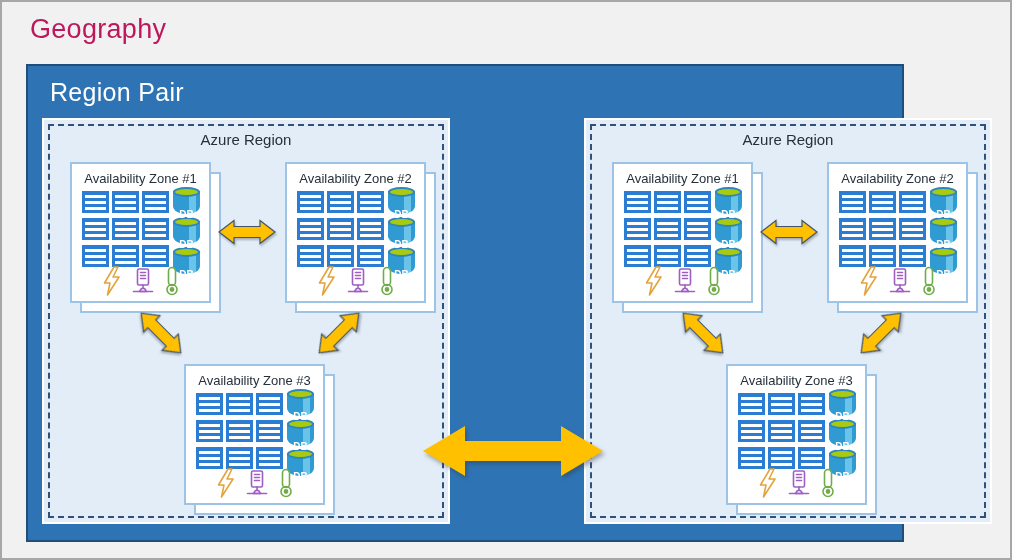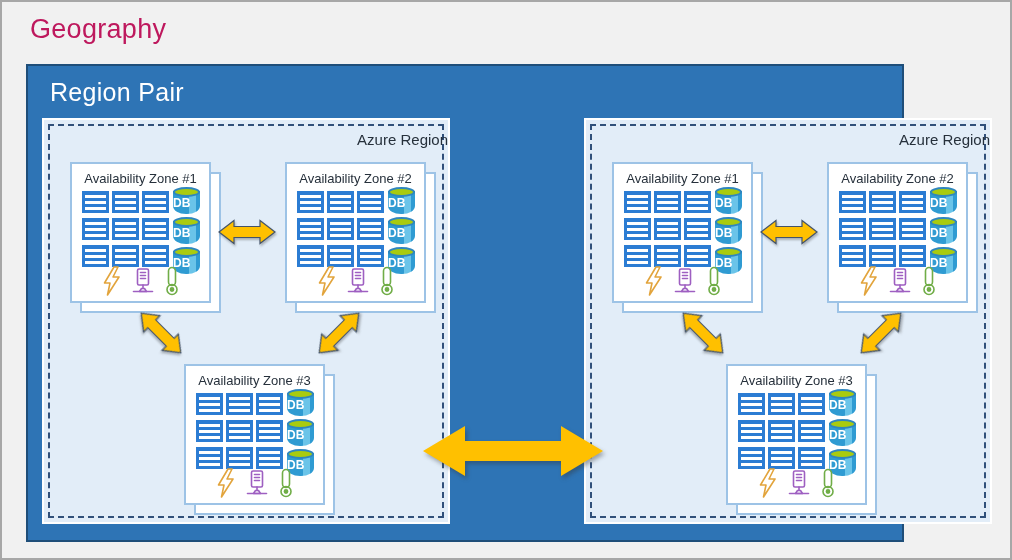--- a/index.html
+++ b/index.html
@@ -24,21 +24,21 @@
   .azure-region{
     position:absolute;top:52px;width:408px;height:406px;box-sizing:border-box;
     background:#E2EDF8;border:2px solid #FFFFFF;
   }
   .azure-region.left{left:14px;}
   .azure-region.right{left:556px;}
   .region-dashed{
     position:absolute;inset:4px;border:2px dashed #31507A;pointer-events:none;
   }
   .region-label{
-    position:absolute;top:11px;left:0;width:100%;text-align:right;
+    position:absolute;top:11px;left:0;width:100%;text-align:center;
     font-size:15px;color:#26303B;
   }
   
   .az-card{position:absolute;width:153px;height:153px;}
   .az-back,.az-front{
     position:absolute;width:141px;height:141px;box-sizing:border-box;
     background:#FFFFFF;border:2px solid #9DC3E6;padding-left:36px;
   }
   .az-back{left:10px;top:10px;}
   .az-front{left:0;top:0;}
@@ -61,22 +61,22 @@
   .db-body{
     position:absolute;left:0;top:4px;width:27px;height:23px;
     background:linear-gradient(90deg,#2F9BD2 0 60%,#6AC4E9 60% 85%,#2F9BD2 85% 100%);
     border-radius:0 0 13px 13px / 0 0 8px 8px;
   }
   .db-ellipse{
     position:absolute;left:0;top:0;width:27px;height:10px;box-sizing:border-box;
     background:#A9CB0F;border:2px solid #2E86BE;border-radius:50%;z-index:1;
   }
   .db-label{
-    position:absolute;left:0;top:9px;width:100%;text-align:left;
-    font-size:12px;font-weight:bold;color:#FFFFFF;z-index:2;
+    position:absolute;left:0;top:22px;width:100%;text-align:center;
+    font-size:10px;font-weight:bold;color:#FFFFFF;z-index:2;
   }
   .util-row{
     position:absolute;left:0;bottom:5px;width:100%;height:36px;
     display:flex;justify-content:center;align-items:flex-end;gap:8px;
   }
   
   .arrow-sm{
     position:absolute;width:58px;height:26px;
     filter:drop-shadow(1px 2px 1px rgba(60,60,60,.35));
   }

